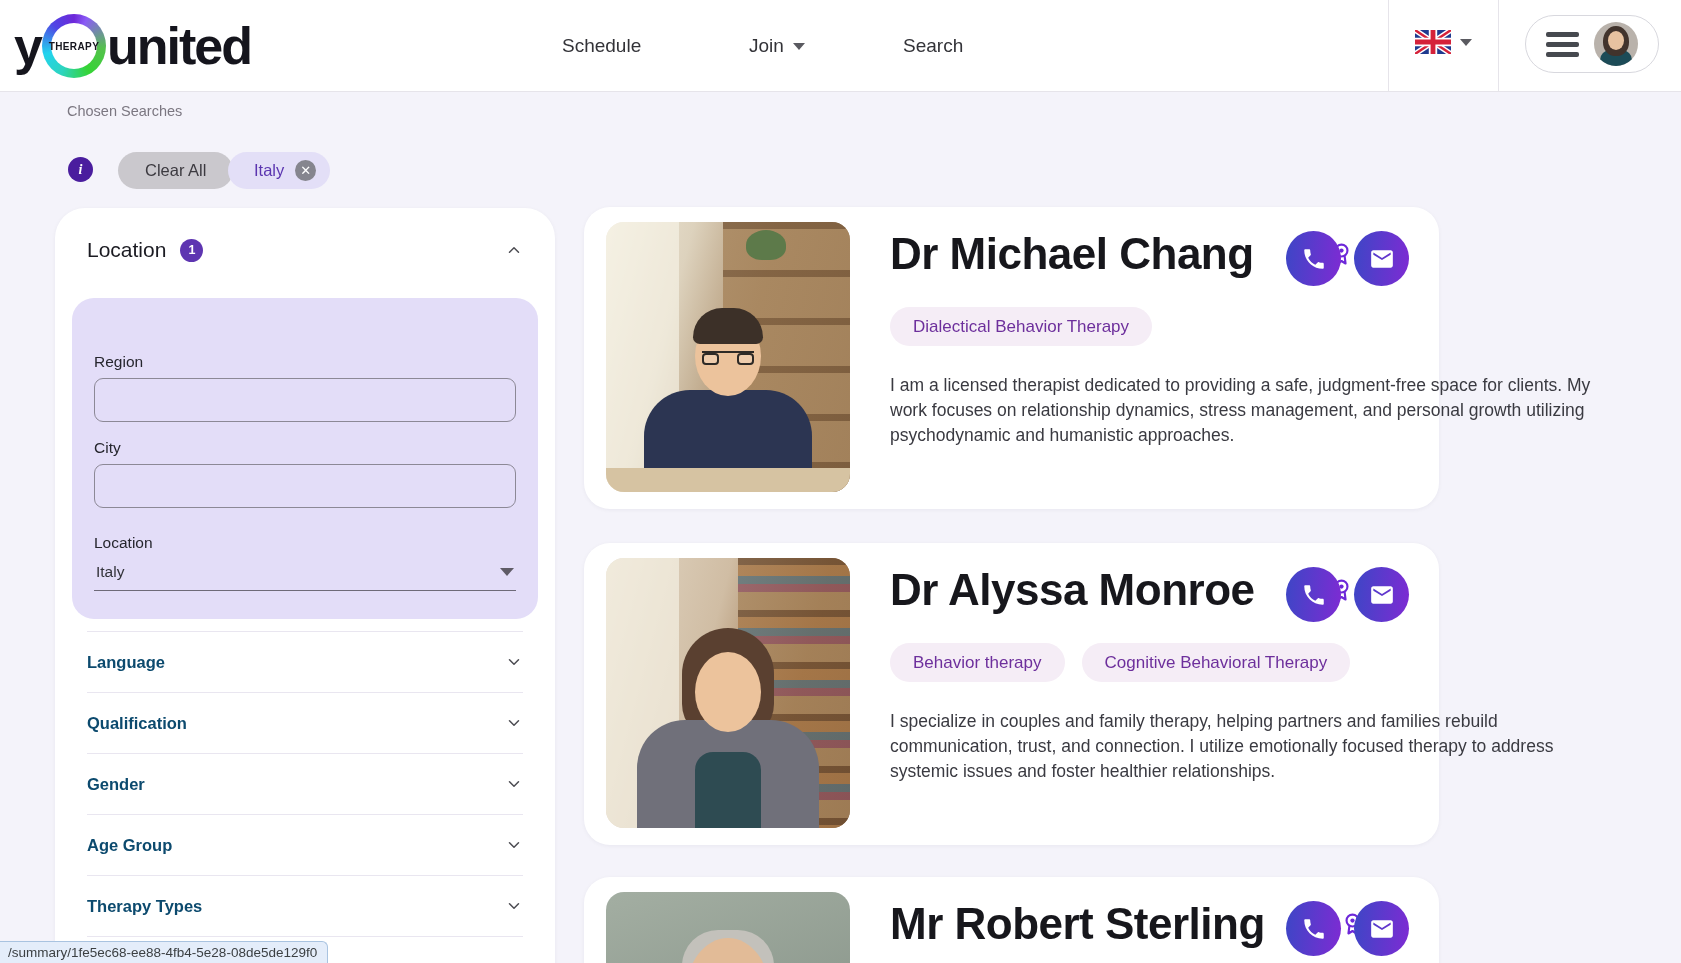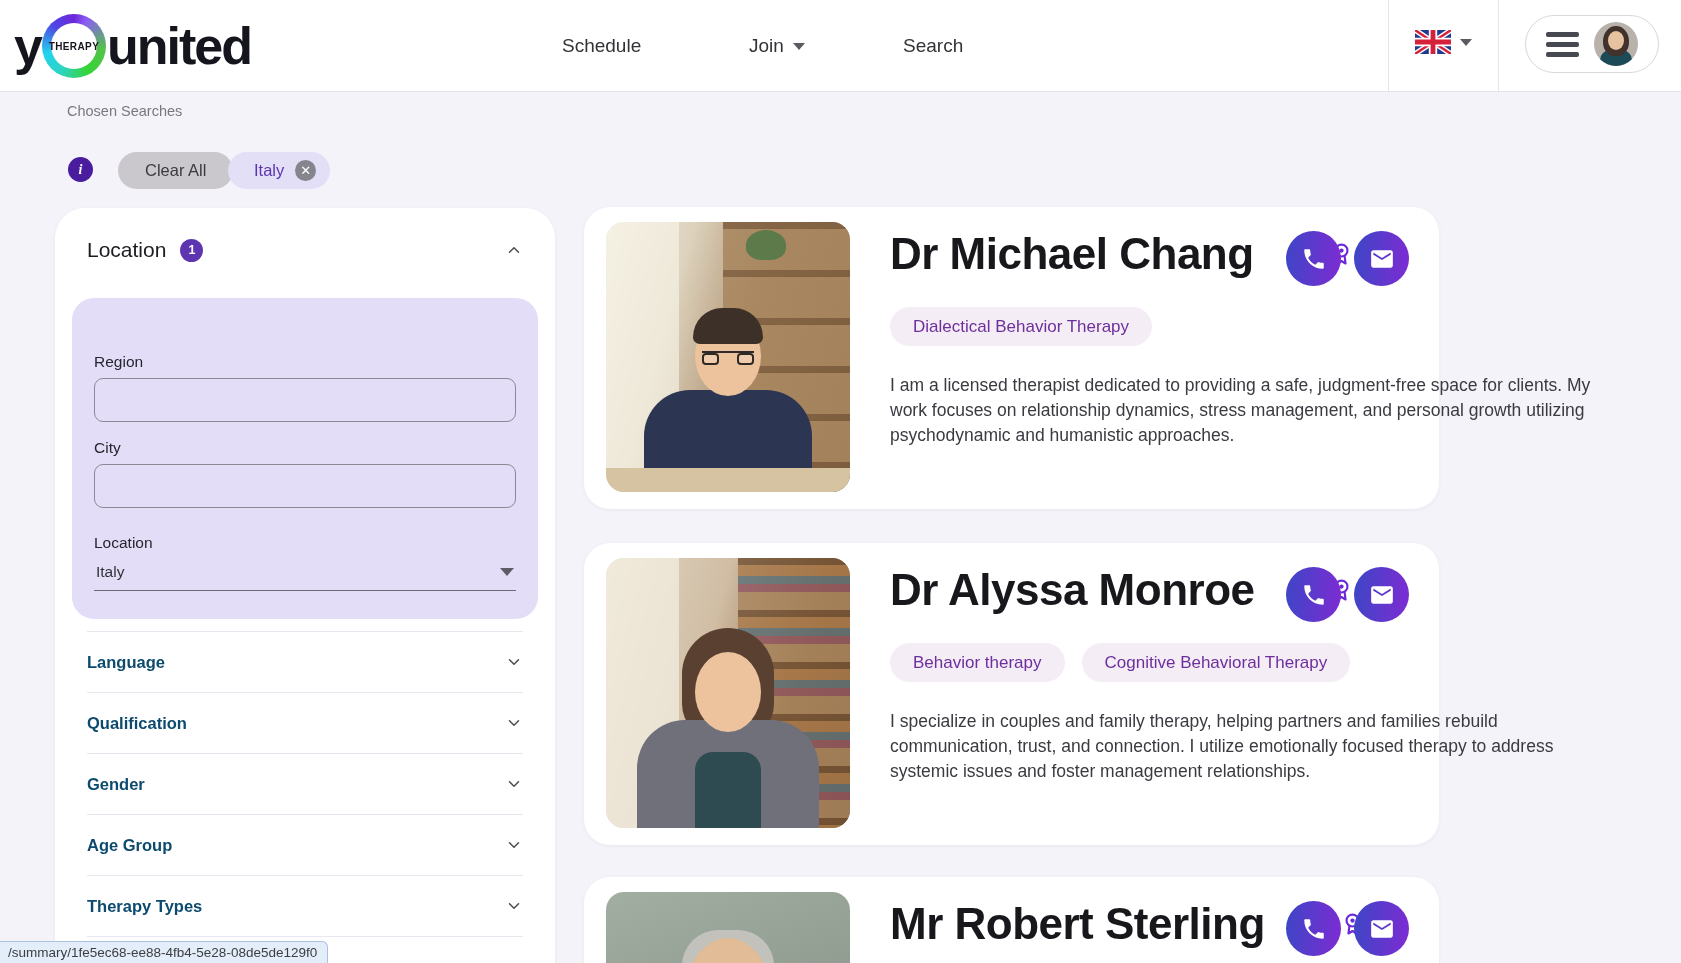--- a/index.html
+++ b/index.html
@@ -321,21 +321,21 @@
     <button class="circle-btn">
       <svg viewBox="0 0 24 24">
           <path d="M20 4H4c-1.1 0-2 .9-2 2v12c0 1.1.9 2 2 2h16c1.1 0 2-.9 2-2V6c0-1.1-.9-2-2-2zm0 4-8 5-8-5V6l8 5 8-5v2z"></path>
         </svg>
     </button>
   </div>
   <div class="tag-row">
     <span class="tag">Behavior therapy</span>
     <span class="tag">Cognitive Behavioral Therapy</span>
   </div>
-  <div class="bio">I specialize in couples and family therapy, helping partners and families rebuild communication, trust, and connection. I utilize emotionally focused therapy to address systemic issues and foster management relationships.</div>
+  <div class="bio">I specialize in couples and family therapy, helping partners and families rebuild communication, trust, and connection. I utilize emotionally focused therapy to address systemic issues and foster healthier relationships.</div>
 </div>
 
 <div class="card card3">
   <div class="photo ph-bg3">
     <div class="ph-hair3"></div>
       <div class="ph-head3"></div>
   </div>
   <div class="card-title-row">
     <span class="card-title">Mr Robert Sterling</span>
     <span class="badges">

